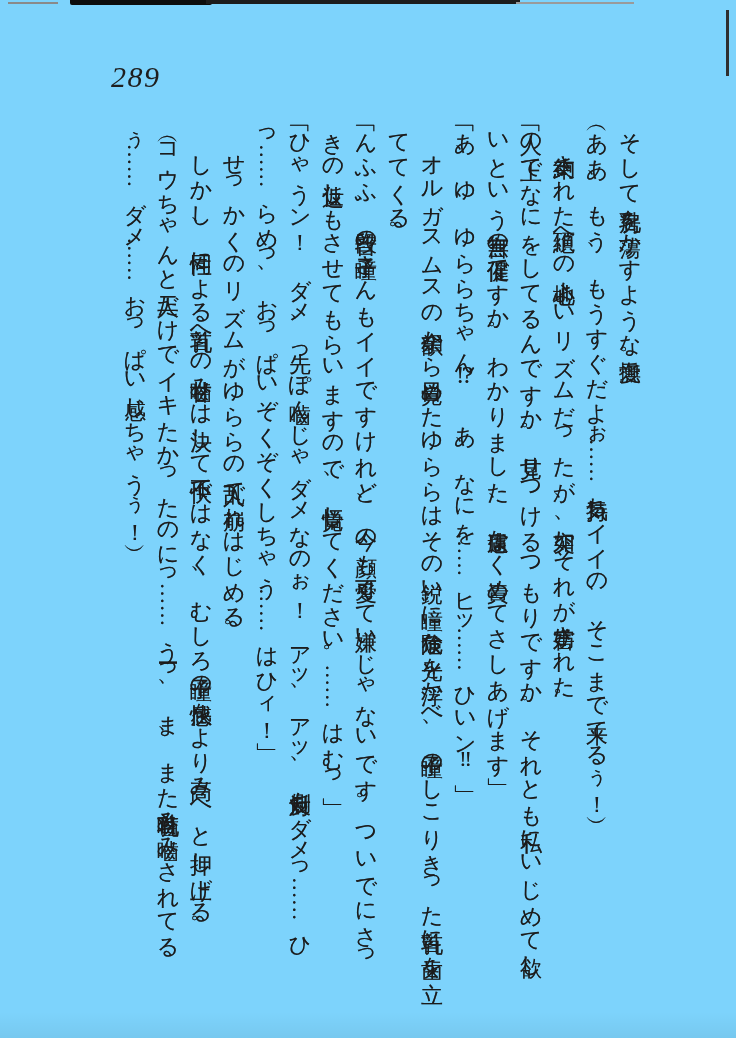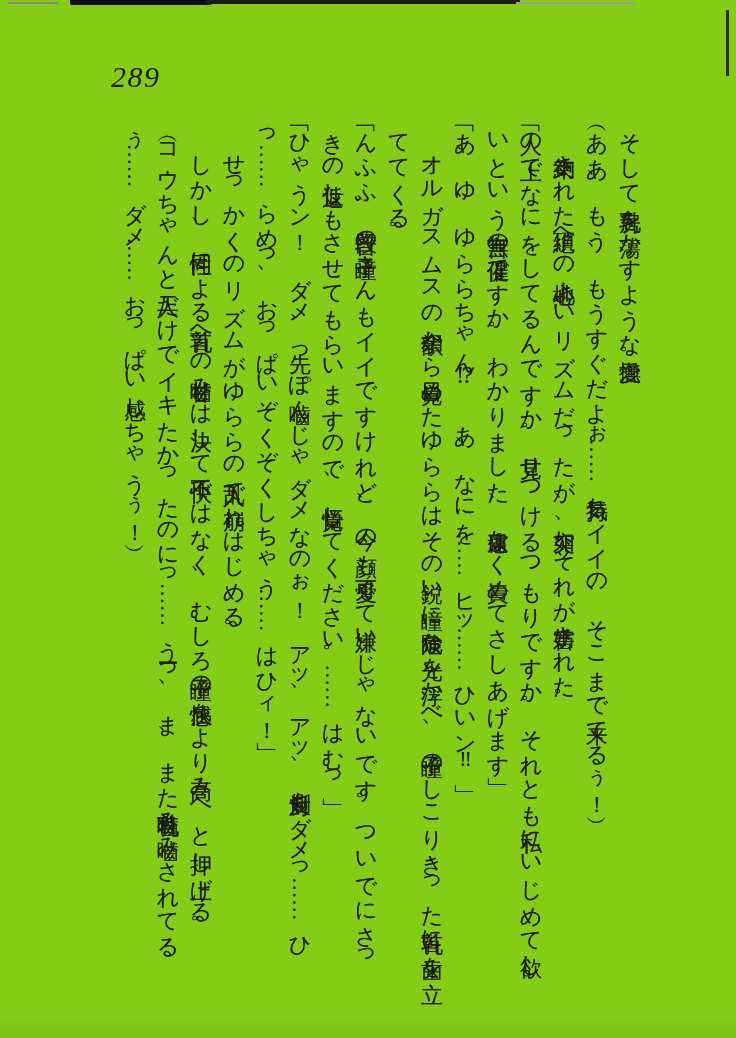--- a/index.html
+++ b/index.html
@@ -7,21 +7,21 @@
     padding: 0;
     width: 736px;
     height: 1038px;
     overflow: hidden;
     background: #f4f4f2;
   }
   .page {
     position: relative;
     width: 736px;
     height: 1038px;
-    background: #84cc16;
+    background: #7dd3fc;
     font-family: "Liberation Serif", "DejaVu Serif", serif;
   }
   
   .scan-edge { position: absolute; pointer-events: none; }
   .edge-top-a { top: 2px; left: 8px;  width: 50px;  height: 2px; background: #8a8a8a; }
   .edge-top-b { top: 0;   left: 70px; width: 142px; height: 5px; background: #0d0d0d; border-radius: 0 0 2px 2px; }
   .edge-top-c { top: 0;   left: 206px; width: 314px; height: 4px; background: #1c1c1c; }
   .edge-top-d { top: 2px; left: 516px; width: 118px; height: 2px; background: #9a9a9a; }
   .edge-right-v { top: 10px; left: 726px; width: 3px; height: 66px; background: #2e2e2e; }
   .edge-bottom-shade {

